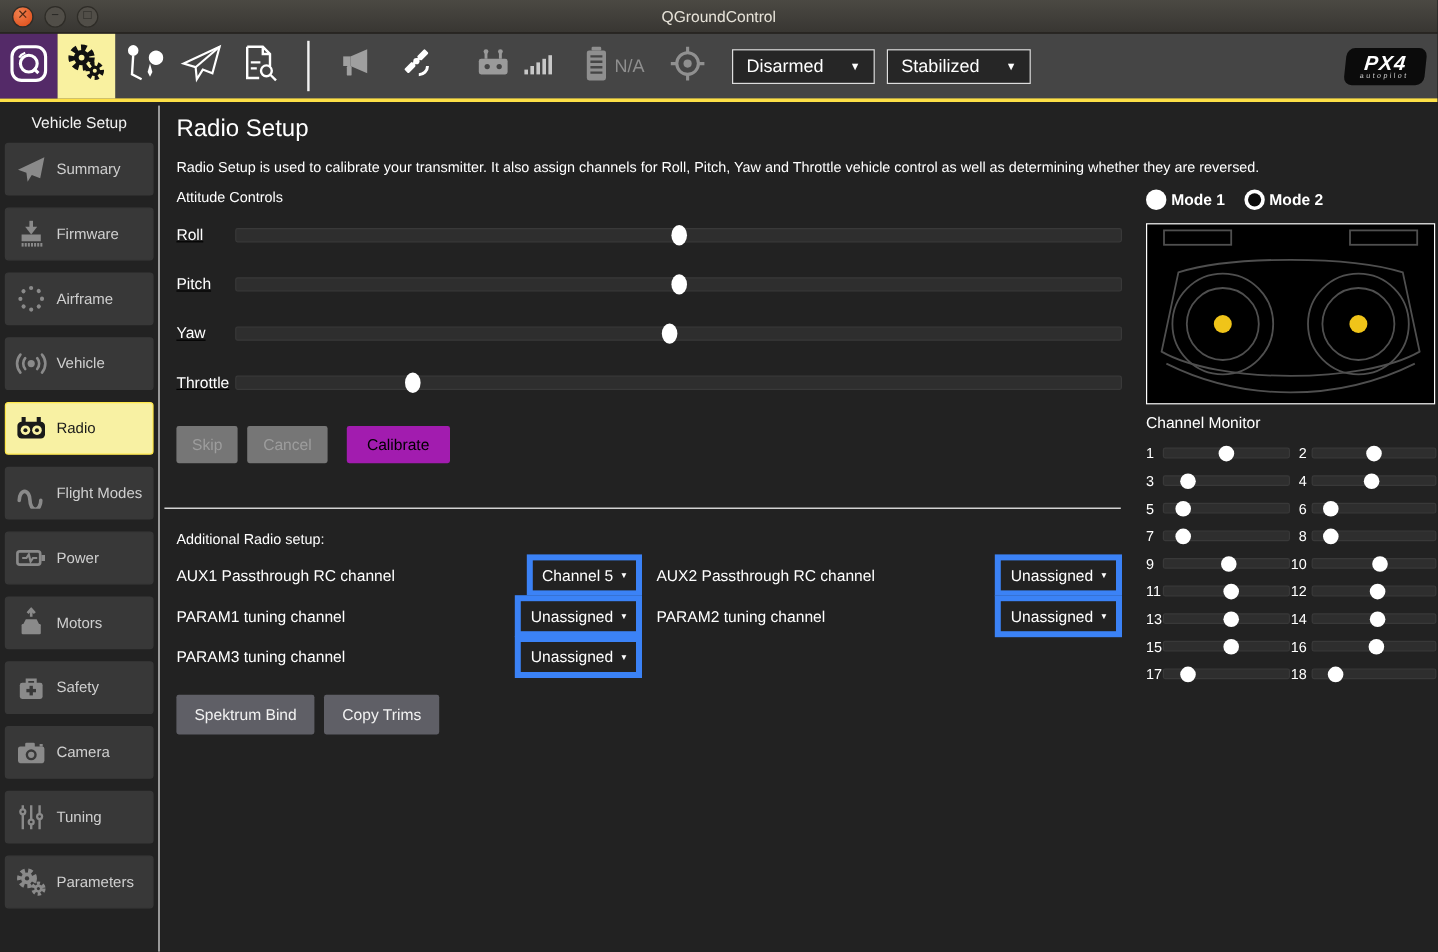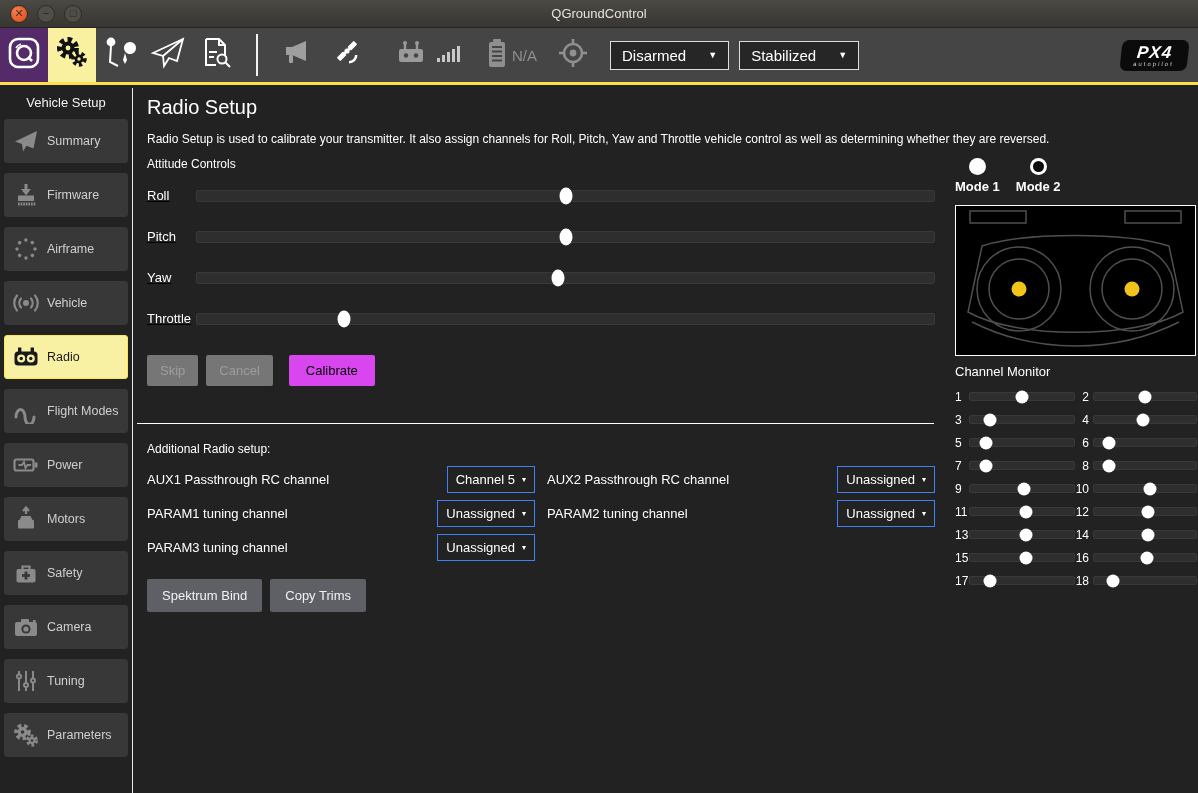--- a/index.html
+++ b/index.html
@@ -55,43 +55,43 @@
   .slider-row { display:flex; align-items:center; height:41px;text-decoration:underline; }
   .s-label { width:49px; color:#fff; font-size:13px; }
   .s-track { position:relative; flex:1; height:12px; background:#2e2e2e;
     border:1px solid #393939; border-radius:2px; cursor:pointer; }
   .s-thumb { position:absolute; top:50%; transform:translate(-50%,-50%);
     width:13px; height:17px; border-radius:50%; background:#fff; cursor:grab; }
 
   .cal-buttons { margin:16px 0 0 5px; display:flex; }
   .cal-btn { margin-left:8px; padding:8px 13px; font-size:13px; border-radius:2px; border:none;
     background:#767676; color:#9d9d9d; cursor:pointer; }
-  .cal-btn.primary { background:#d946ef; color:#000; margin-left:16px; padding:8px 17px; }
+  .cal-btn.primary { background:#a21caf; color:#000; margin-left:16px; padding:8px 17px; }
 
   .separator { height:1px; background:#fff; margin:37px 0 0 3px; width:797px; }
 
   .radio-rows { margin:6px 0 0 13px; width:800px; }
   .radio-row { display:flex; align-items:center; height:34px; }
   .rr-l1 { width:293px; color:#fff; font-size:13px; }
   .rr-d1 { width:95px; display:flex; justify-content:flex-end; }
   .rr-l2 { width:301px; color:#fff; font-size:13px; padding-left:12px; }
   .rr-d2 { width:99px; display:flex; justify-content:flex-end; }
-  .dd { border:1px solid #3b82f6; background:#222; color:#fff; font-size:13px; padding:5px 8px;
+  .dd { border:5px solid #3b82f6; background:#222; color:#fff; font-size:13px; padding:5px 8px;
     display:flex; align-items:center; gap:7px; white-space:nowrap; cursor:pointer; }
   .dd .caret { font-size:8px; }
 
   .extra-buttons { display:flex; margin:15px 0 0 5px; }
   .extra-btn { margin-left:8px; background:#5f5f66; color:#f2f2f2; font-size:13px;
     padding:9px 15px; border-radius:2px; border:none; cursor:pointer; }
 
   
   .right-panel { position:absolute; left:955px; top:158px; width:241px; }
   .modes { display:flex; align-items:center; gap:16px; margin-bottom:11px; }
   .mode-opt { display:flex; align-items:center; gap:4px; color:#fff; font-size:13px;
-    font-weight:600; cursor:pointer;flex-direction:column; }
+    font-weight:600; cursor:pointer; }
   .radio-circle { width:17px; height:17px; border-radius:50%; background:#fff; position:relative; }
   .radio-circle.selected::after { content:''; position:absolute; inset:3px; border-radius:50%; background:#0c0c0c; }
   .tx-display { width:241px; height:151px; background:#000; border:1px solid #fff; }
   .cm-heading { color:#fff; font-size:13px; margin:8px 0 6px; }
   .channels { display:grid; grid-template-columns:14px 106px 18px 104px; grid-auto-rows:23px;
     align-items:center; }
   .ch-num { color:#fff; font-size:12px; text-align:left; }
   .ch-num.r { text-align:right; padding-right:4px; }
   .ch-bar { position:relative; height:9px; background:#2e2e2e; border:1px solid #393939; border-radius:2px; }
   .ch-thumb { position:absolute; top:50%; transform:translate(-50%,-50%); width:13px; height:13px;

